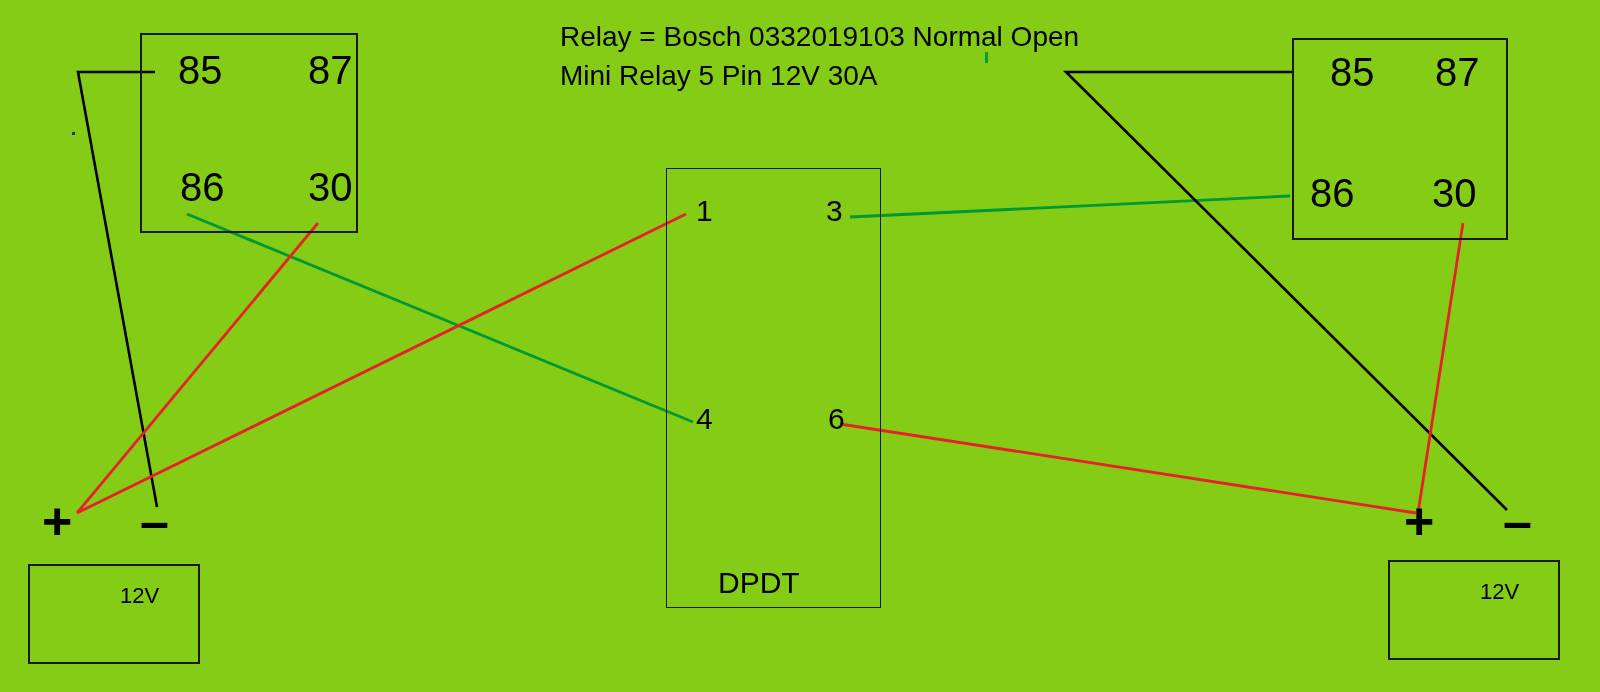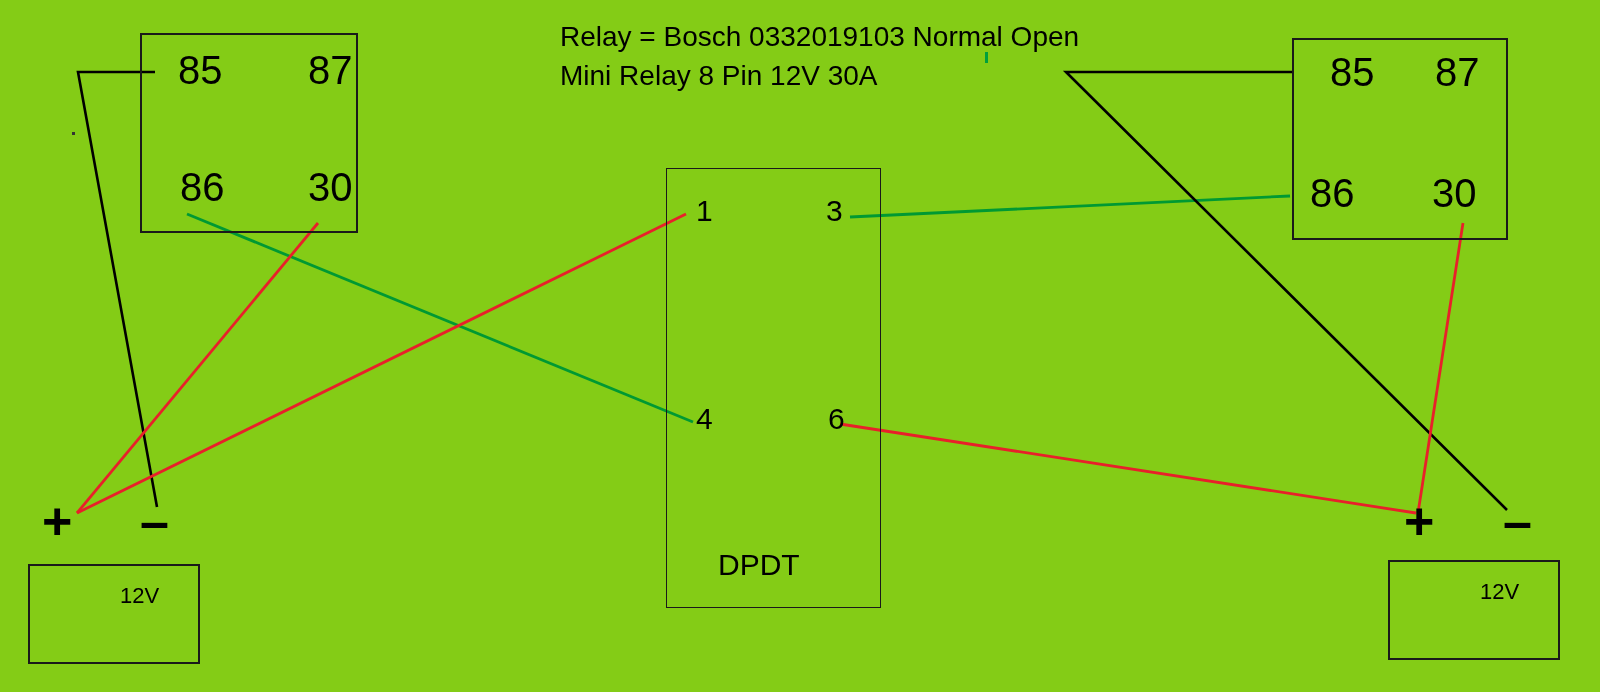--- a/index.html
+++ b/index.html
@@ -82,21 +82,21 @@
     background: #333333;
   }
 </style>
 </head>
 <body>
 
 <div id="canvas">
 
   <div class="title-block">
     <div>Relay = Bosch 0332019103 Normal Open</div>
-    <div>Mini Relay 8 Pin 12V 30A</div>
+    <div>Mini Relay 5 Pin 12V 30A</div>
   </div>
 
   <div class="green-tick" style="left:985px; top:52px;"></div>
 
   <div class="dot-artifact" style="left:72px; top:132px;"></div>
 
   <svg id="wires" viewBox="0 0 1600 692">
 
     <polyline points="155,72 78,72 157,507" fill="none" stroke="#000000" stroke-width="2.6"></polyline>
 
@@ -125,21 +125,21 @@
   <div class="pin-label" style="left:1310px; top:52px;">85</div>
   <div class="pin-label" style="left:1415px; top:52px;">87</div>
   <div class="pin-label" style="left:1290px; top:173px;">86</div>
   <div class="pin-label" style="left:1412px; top:173px;">30</div>
 
   <div class="box" style="left:666px; top:168px; width:215px; height:440px; border-width:1.8px;"></div>
   <div class="pin-label small" style="left:676px; top:196px;">1</div>
   <div class="pin-label small" style="left:806px; top:196px;">3</div>
   <div class="pin-label small" style="left:676px; top:404px;">4</div>
   <div class="pin-label small" style="left:808px; top:404px;">6</div>
-  <div class="sw-label" style="left:718px; top:548px;">DPDT</div>
+  <div class="sw-label" style="left:718px; top:566px;">DPDT</div>
 
   <div class="term" style="left:42px; top:495px;">+</div>
   <div class="term" style="left:140px; top:495px;">–</div>
   <div class="box" style="left:28px; top:564px; width:172px; height:100px; border-width:2.6px;"></div>
   <div class="batt-label" style="left:88px; top:583px;">12V</div>
 
   <div class="term" style="left:1404px; top:495px;">+</div>
   <div class="term" style="left:1503px; top:495px;">–</div>
   <div class="box" style="left:1388px; top:560px; width:172px; height:100px; border-width:2.6px;"></div>
   <div class="batt-label" style="left:1448px; top:579px;">12V</div>

